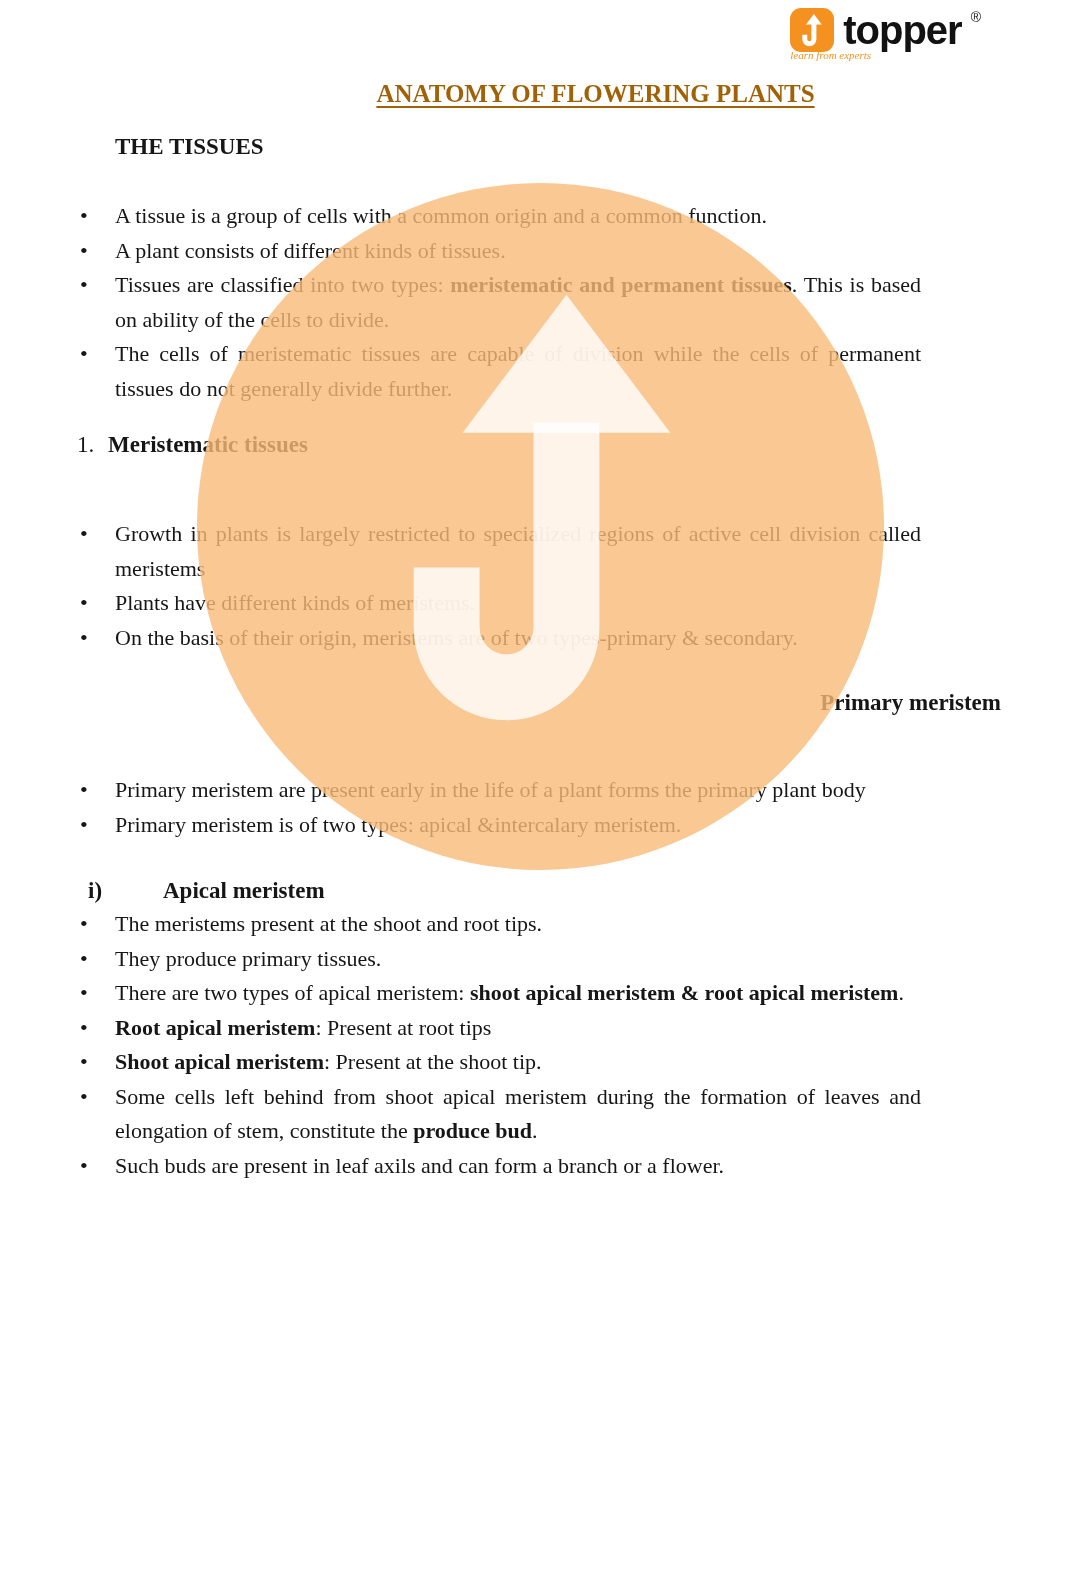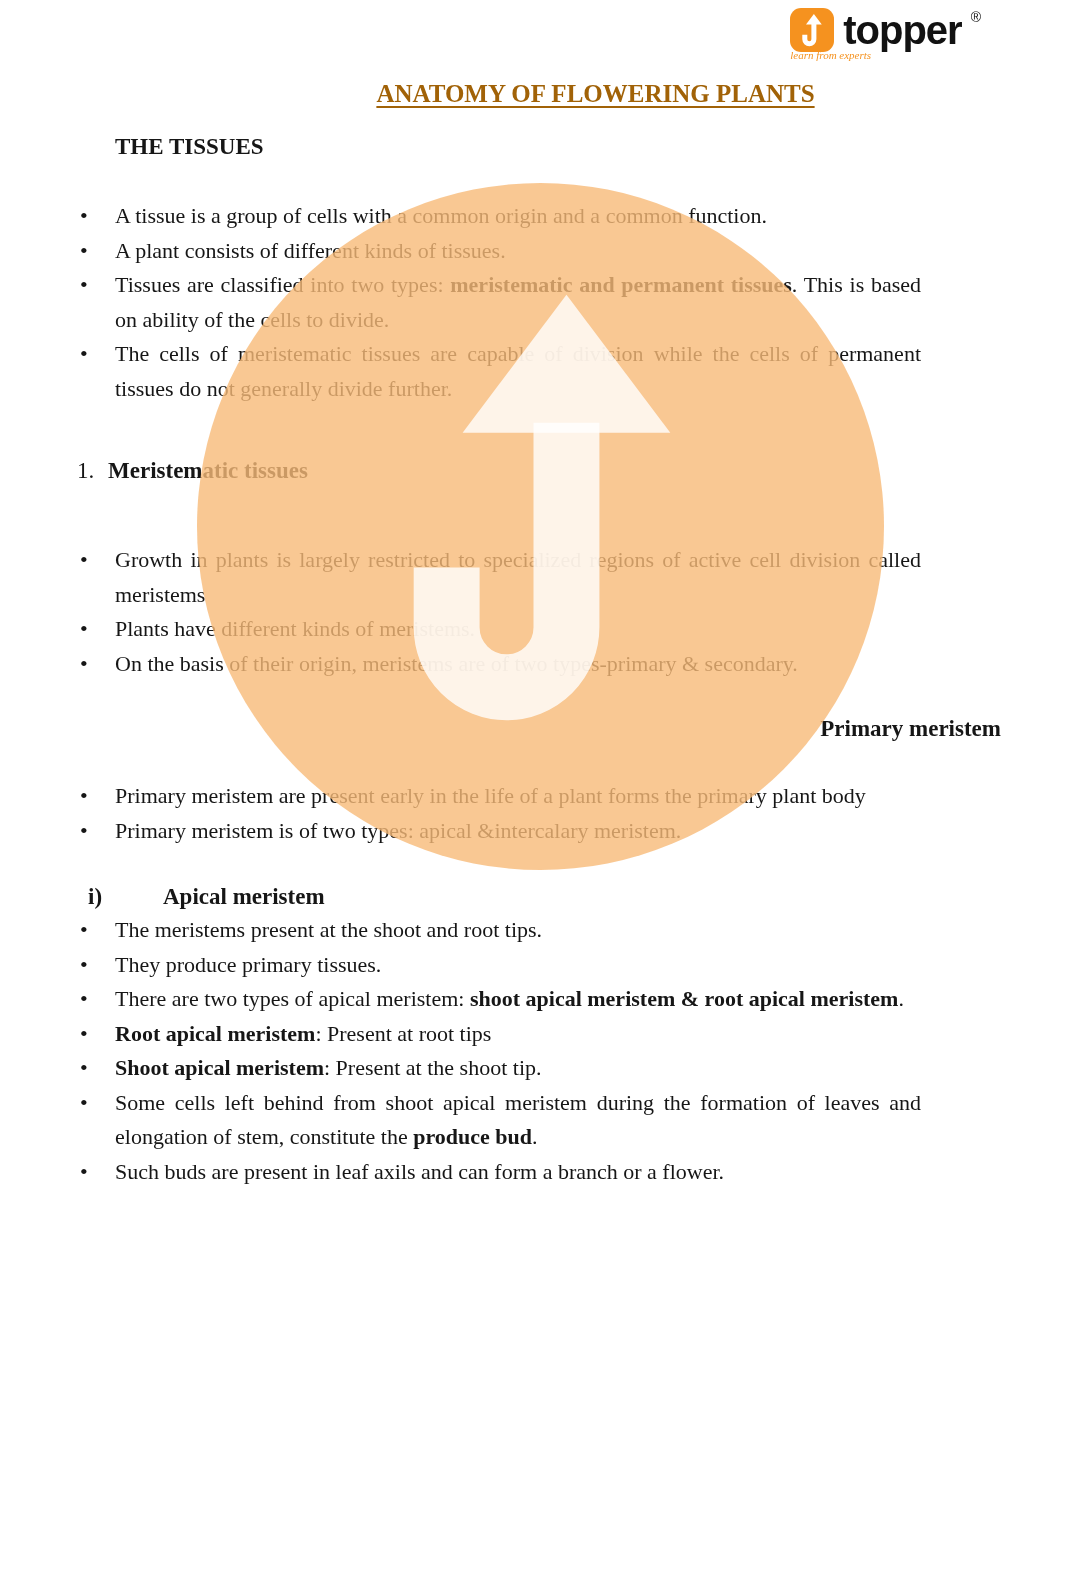--- a/index.html
+++ b/index.html
@@ -75,24 +75,24 @@
     padding-left: 38px;
     line-height: 34.5px;
     text-align: justify;
   }
   .blist li::before {
     content: "\2022";
     position: absolute; left: 3px; top: 0;
   }
   .list-tissues { margin-top: 36px; }
   .list-meristematic { margin-top: 56px; }
-  .list-primary { margin-top: 34px; }
+  .list-primary { margin-top: 54px; }
   .list-apical { margin-top: 0; }
 
-  .h-merist { margin: 49px 0 0 77px; font-size: 23px; font-weight: normal; line-height: 32px; }
+  .h-merist { margin: 23px 0 0 77px; font-size: 23px; font-weight: normal; line-height: 32px; }
   .h-merist .num { display: inline-block; width: 31px; }
   .h-merist .lbl { font-weight: bold; }
 
   .h-primary { margin: 32px 0 0 115px; font-size: 23px; font-weight: bold; line-height: 32px; text-align: right; }
 
   .h-apical { margin: 33px 0 0 88px; font-size: 23px; font-weight: bold; line-height: 32px; }
   .h-apical .num { display: inline-block; width: 75px; }
 </style>
 </head>
 <body>

